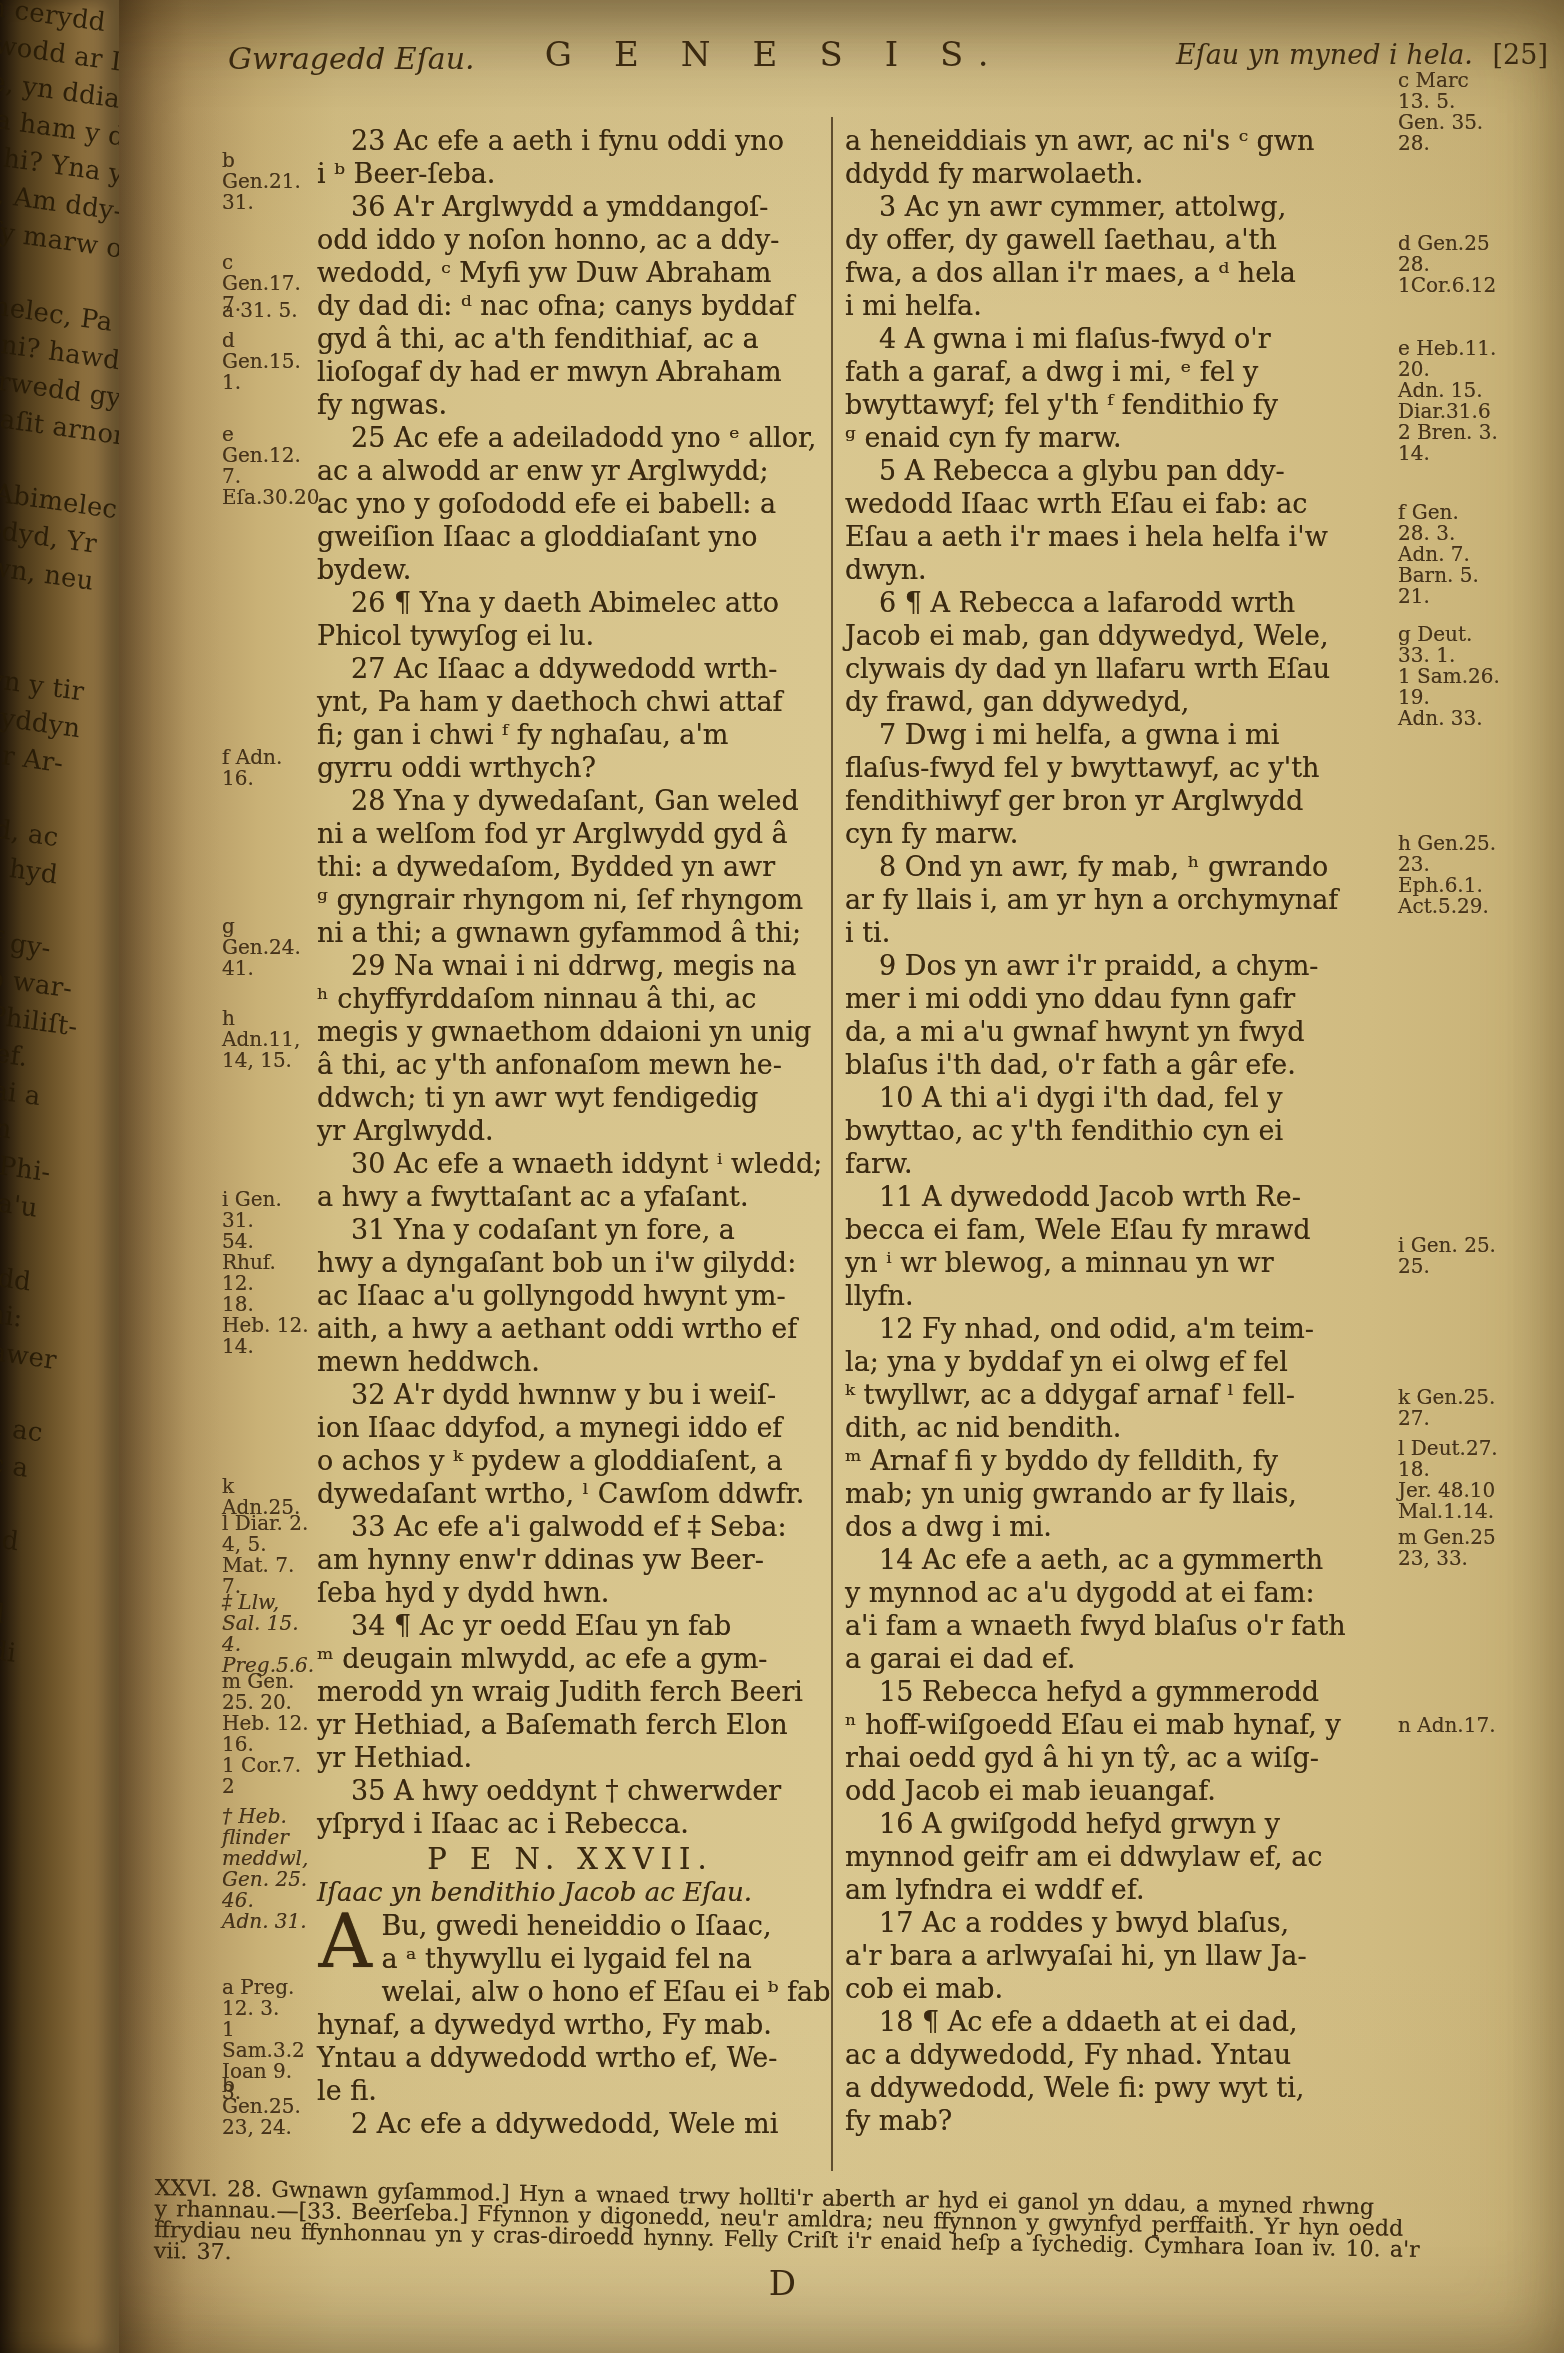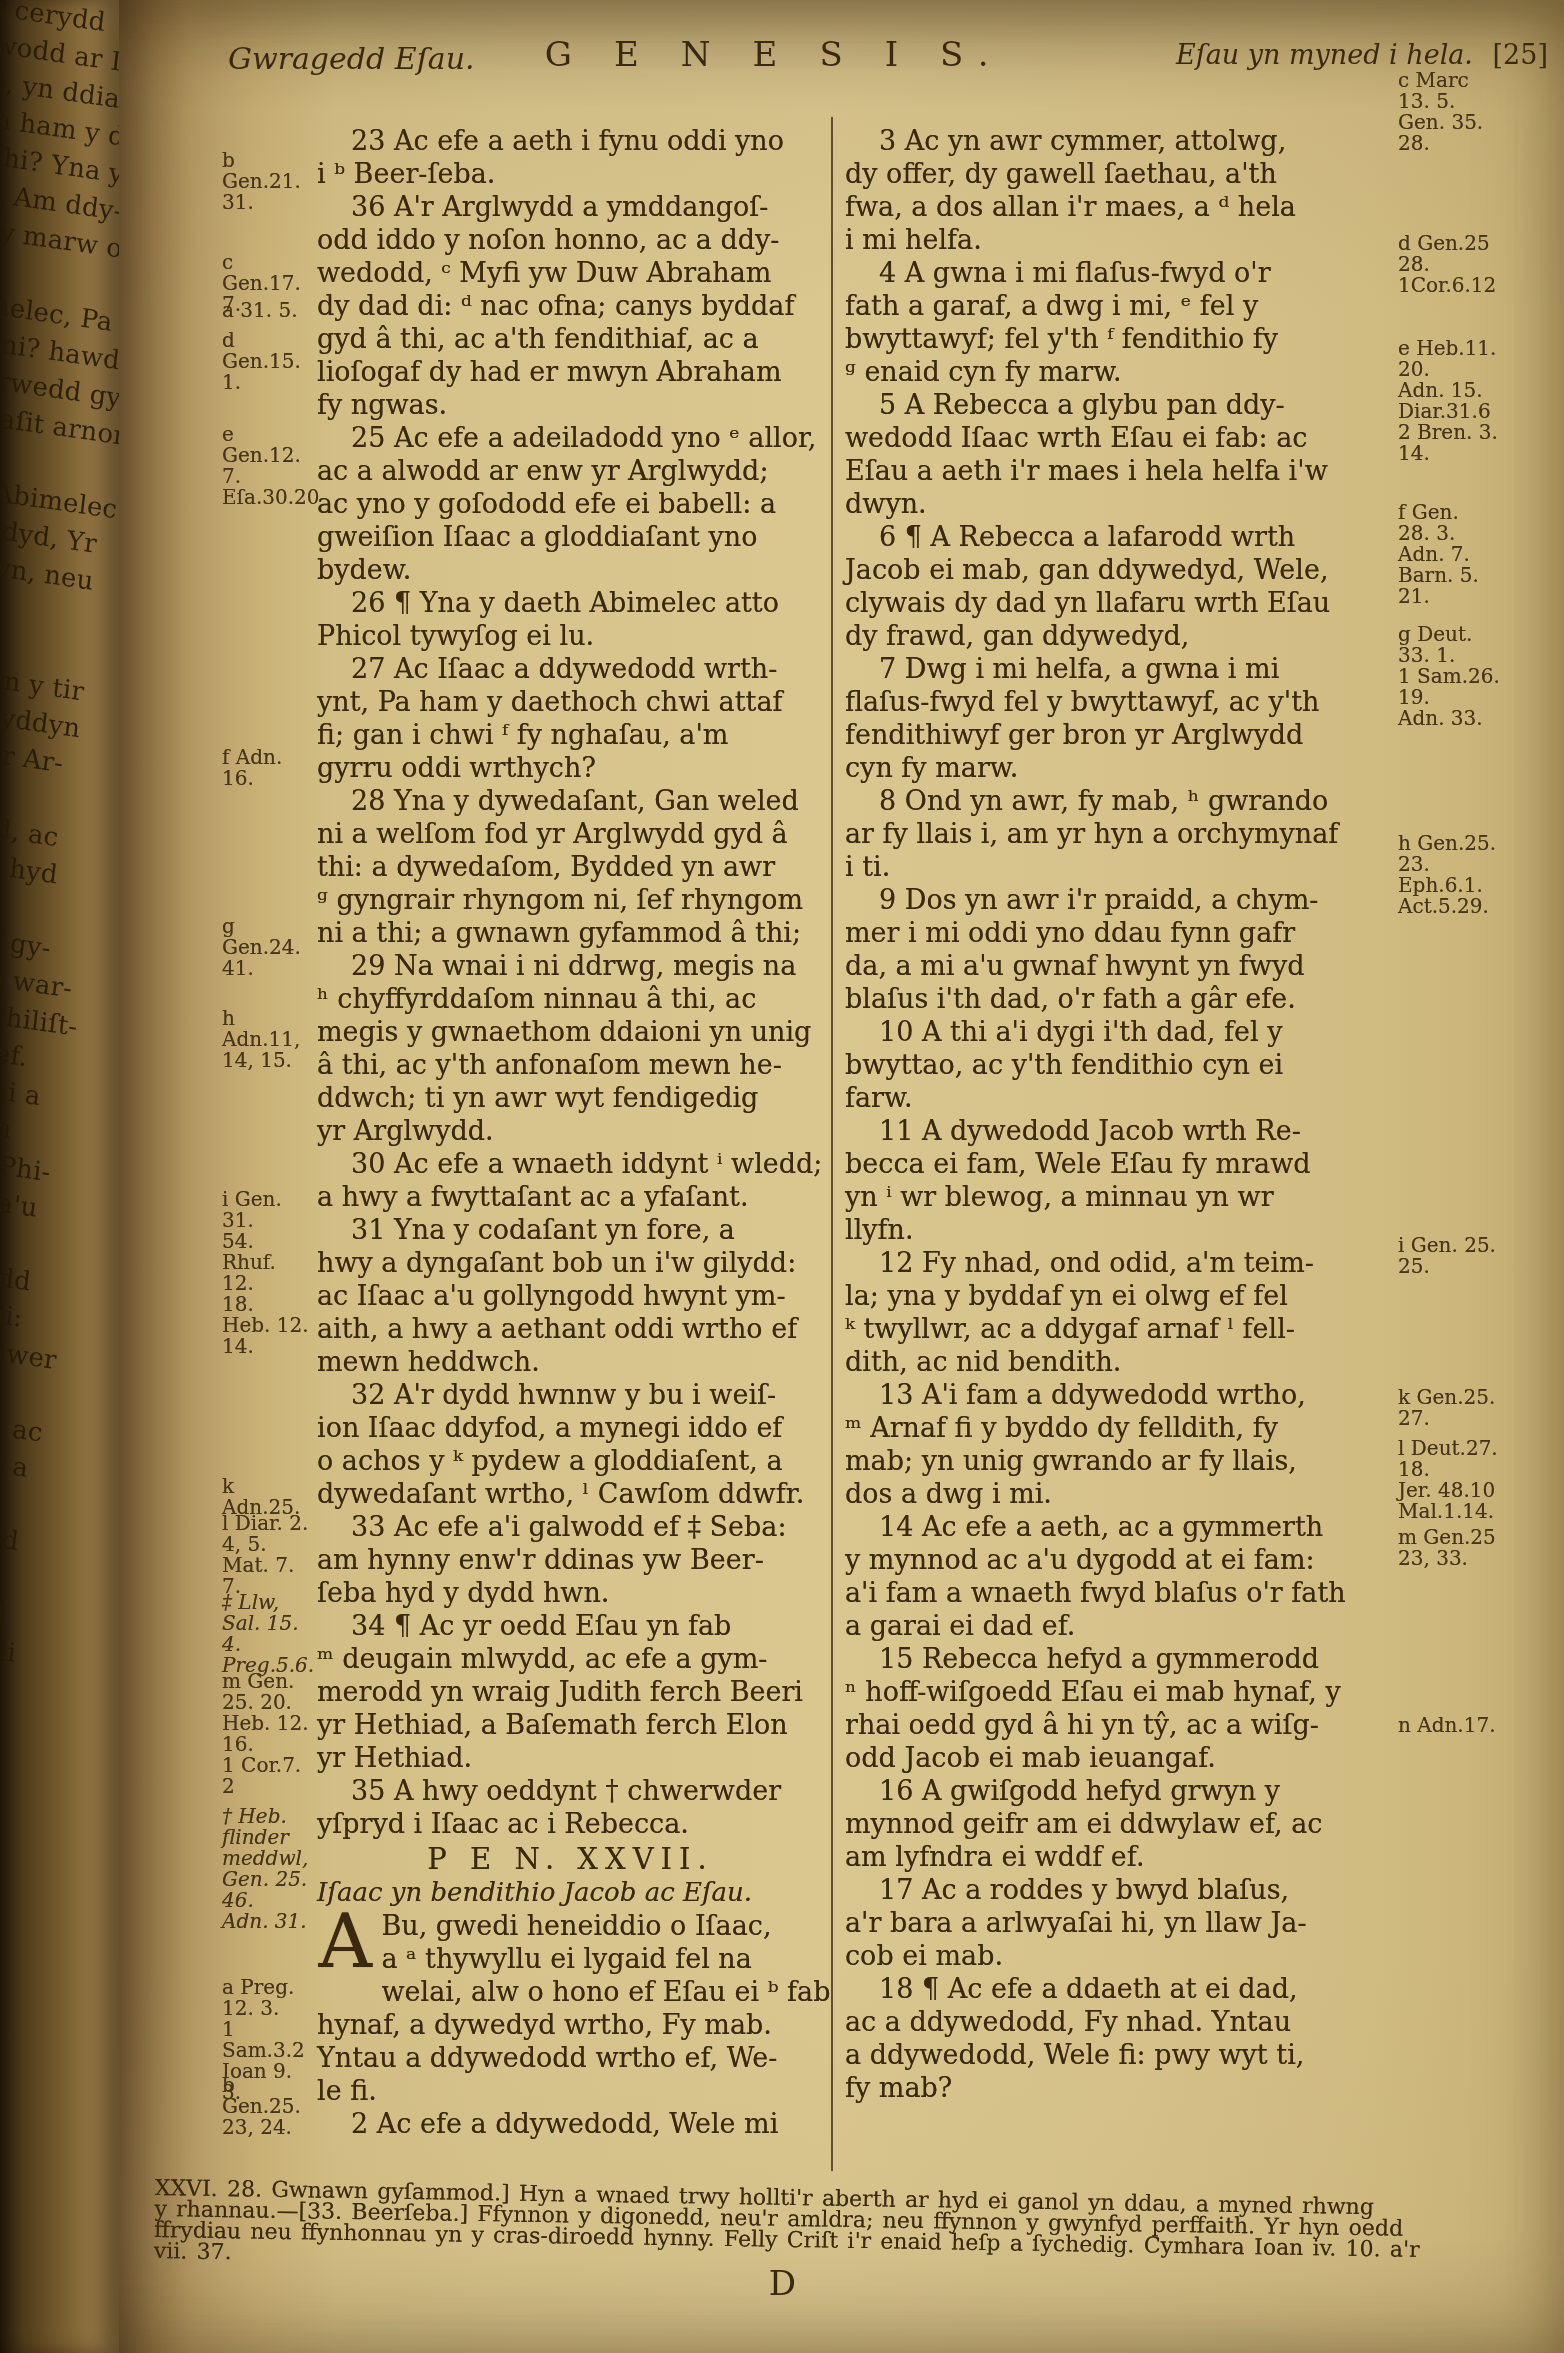--- a/index.html
+++ b/index.html
@@ -213,20 +213,24 @@
         <div class="line">hynaf, a dywedyd wrtho, Fy mab.</div>
         <div class="line">Yntau a ddywedodd wrtho ef, We-</div>
         <div class="line">le fi.</div>
       </div>
       <div class="block verse">
         <div class="line vstart">2 Ac efe a ddywedodd, Wele mi</div>
       </div>
     </div>
   <div class="col rightcol">
       <div class="block verse">
+        <div class="line">a heneiddiais yn awr, ac ni's ᶜ gwn</div>
+        <div class="line">ddydd fy marwolaeth.</div>
+      </div>
+      <div class="block verse">
         <div class="line vstart">3 Ac yn awr cymmer, attolwg,</div>
         <div class="line">dy offer, dy gawell ſaethau, a'th</div>
         <div class="line">fwa, a dos allan i'r maes, a ᵈ hela</div>
         <div class="line">i mi helfa.</div>
       </div>
       <div class="block verse">
         <div class="line vstart">4 A gwna i mi flaſus-fwyd o'r</div>
         <div class="line">fath a garaf, a dwg i mi, ᵉ fel y</div>
         <div class="line">bwyttawyf; fel y'th ᶠ fendithio fy</div>
         <div class="line">ᵍ enaid cyn fy marw.</div>
@@ -271,21 +275,20 @@
         <div class="line">yn ⁱ wr blewog, a minnau yn wr</div>
         <div class="line">llyfn.</div>
       </div>
       <div class="block verse">
         <div class="line vstart">12 Fy nhad, ond odid, a'm teim-</div>
         <div class="line">la; yna y byddaf yn ei olwg ef fel</div>
         <div class="line">ᵏ twyllwr, ac a ddygaf arnaf ˡ fell-</div>
         <div class="line">dith, ac nid bendith.</div>
       </div>
       <div class="block verse">
-        <div class="line vstart">13 A'i fam a ddywedodd wrtho,</div>
         <div class="line">ᵐ Arnaf fi y byddo dy felldith, fy</div>
         <div class="line">mab; yn unig gwrando ar fy llais,</div>
         <div class="line">dos a dwg i mi.</div>
       </div>
       <div class="block verse">
         <div class="line vstart">14 Ac efe a aeth, ac a gymmerth</div>
         <div class="line">y mynnod ac a'u dygodd at ei fam:</div>
         <div class="line">a'i fam a wnaeth fwyd blaſus o'r fath</div>
         <div class="line">a garai ei dad ef.</div>
       </div>

